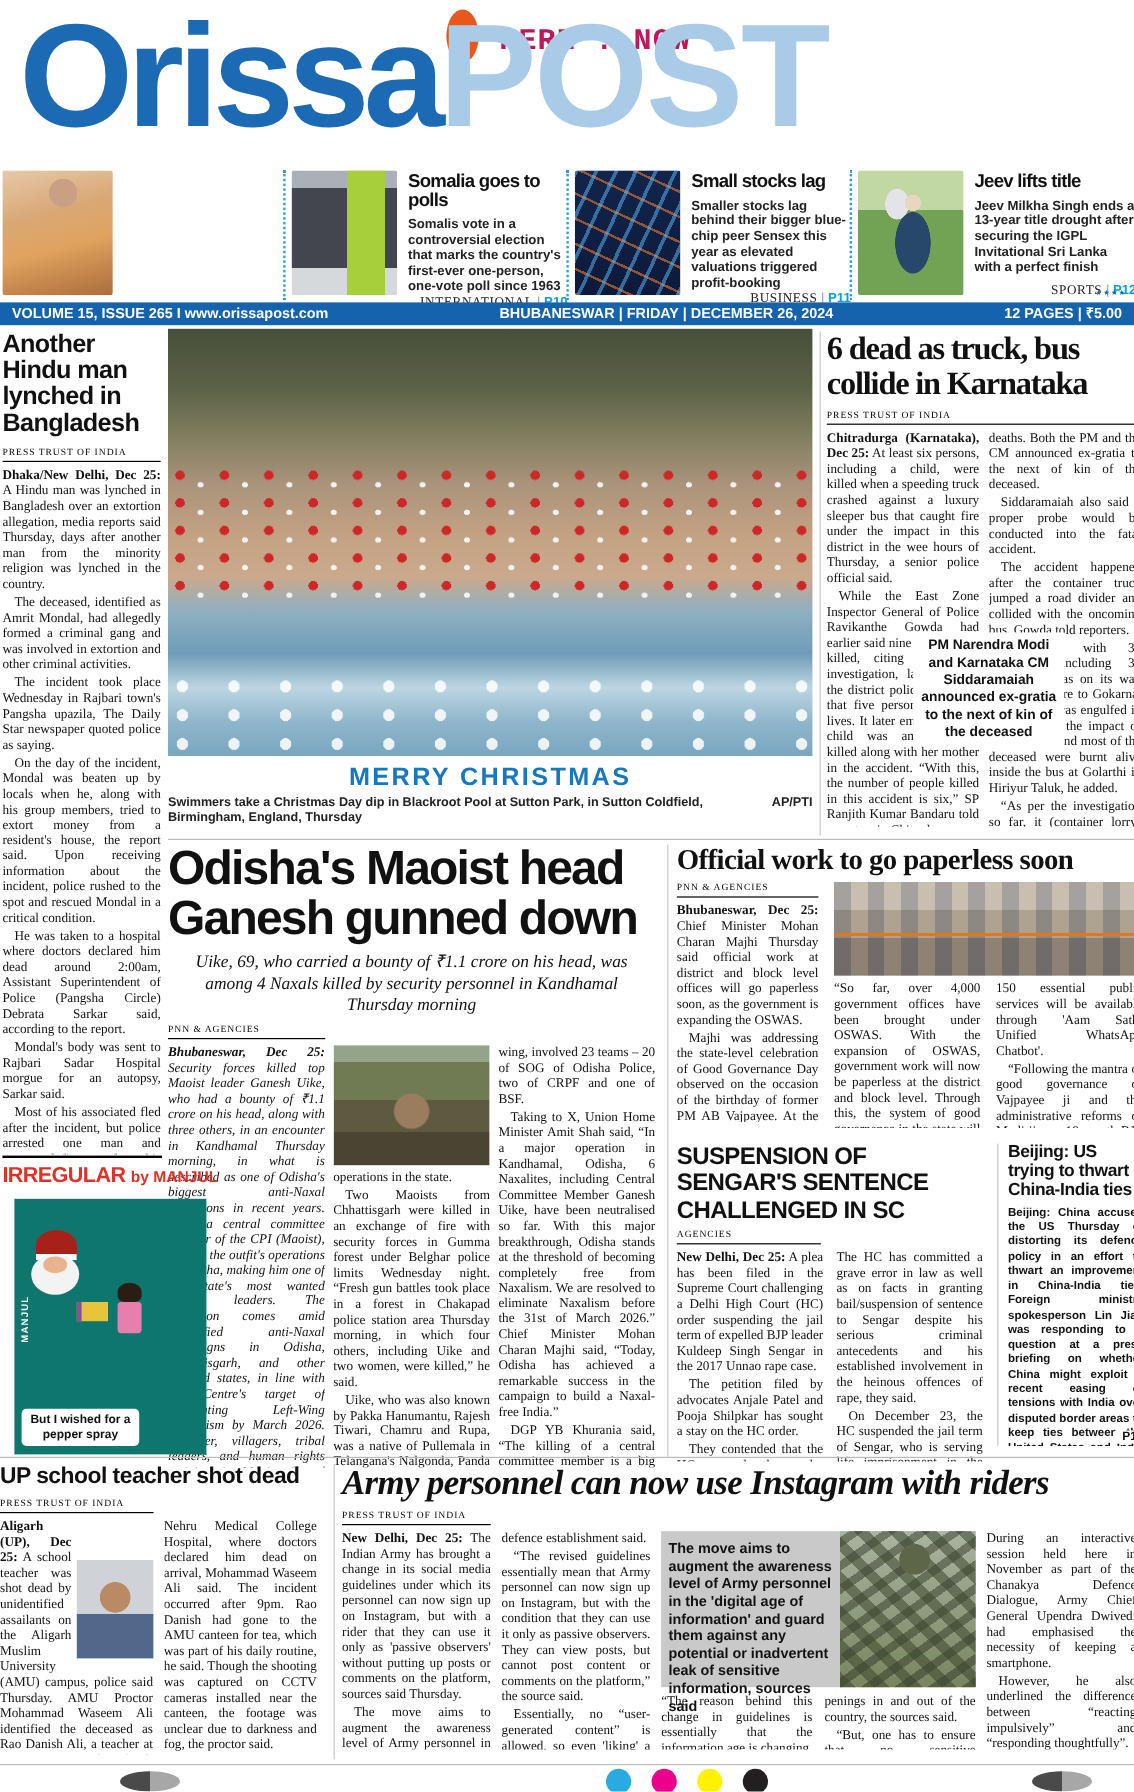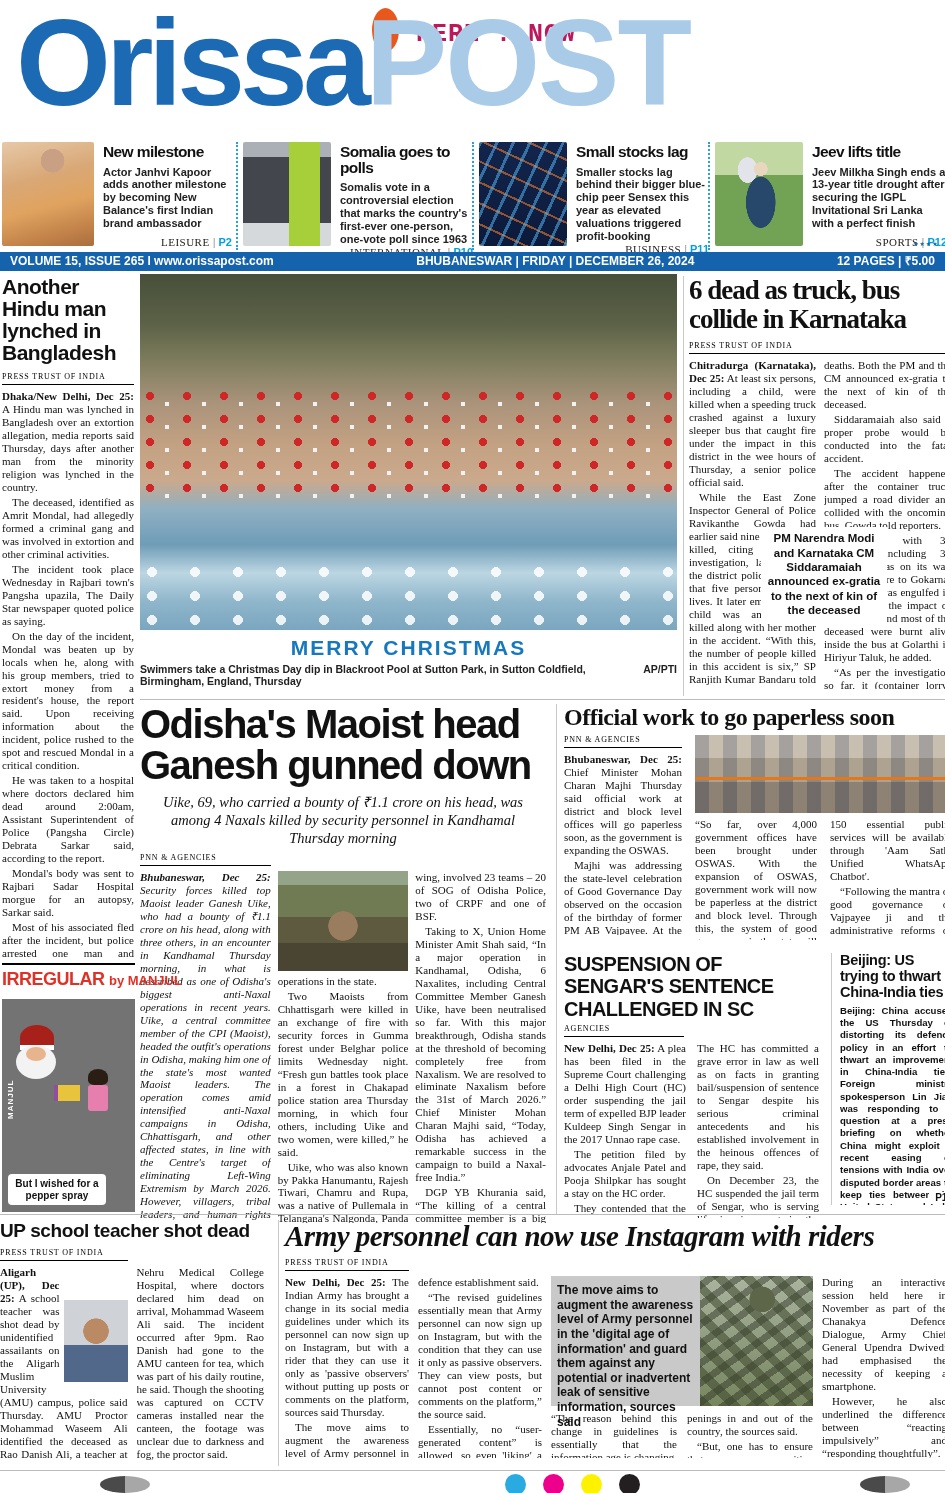--- a/index.html
+++ b/index.html
@@ -111,21 +111,21 @@
      letter-spacing:-0.3px;font-weight:bold;}
   .beijing .bodytext p{font-family:"Liberation Sans",sans-serif;font-size:9.6px;font-weight:600;
      line-height:1.28;text-indent:0;}
   .beijing .pref{position:absolute;right:0;bottom:2px;background:#fff;padding-left:6px;
      font-family:"Liberation Sans",sans-serif;font-weight:bold;font-size:10px;}
   
   .cartoon-rule{left:2px;top:963px;width:133px;height:2px;background:#000;position:absolute;}
   .cartoon-head{position:absolute;left:2px;top:969px;font-family:"Liberation Sans",sans-serif;color:#e03127;}
   .cartoon-head .irr{font-size:18px;font-weight:bold;letter-spacing:-0.5px;}
   .cartoon-head .irrby{font-size:13px;font-weight:bold;}
-  .cartoon-box{position:absolute;left:2px;top:999px;width:133px;height:213px;background:#737373;overflow:hidden;}
+  .cartoon-box{position:absolute;left:12px;top:999px;width:160px;height:213px;background:#0f766e;overflow:hidden;}
   .santa-beard{position:absolute;left:14px;top:46px;width:40px;height:34px;border-radius:50%;background:#f3f3f3;}
   .santa-hat{position:absolute;left:18px;top:26px;width:34px;height:20px;border-radius:50% 50% 0 0;background:#a8201a;border-bottom:5px solid #fff;}
   .santa-face{position:absolute;left:24px;top:48px;width:20px;height:14px;border-radius:50%;background:#e8b48d;}
   .gift{position:absolute;left:52px;top:86px;width:22px;height:16px;background:#e8c33c;border-left:4px solid #8d4f9e;}
   .girl-hair{position:absolute;left:86px;top:70px;width:20px;height:16px;border-radius:50% 50% 30% 30%;background:#2a1d14;}
   .girl-dress{position:absolute;left:86px;top:86px;width:20px;height:26px;background:#e77fae;border-radius:3px;}
   .cartoon-sig{position:absolute;left:4px;top:120px;color:#fff;font-size:8px;font-family:"Liberation Sans",sans-serif;font-weight:bold;letter-spacing:1px;transform:rotate(-90deg);transform-origin:left top;}
   .cartoon-caption{position:absolute;left:6px;bottom:7px;width:88px;background:#fff;border-radius:4px;
      padding:4px 5px;font-family:"Liberation Sans",sans-serif;font-weight:bold;font-size:10px;
      line-height:1.15;text-align:center;}
@@ -166,25 +166,20 @@
 <div class="page">
 
   <header class="abs" style="left:0;top:0;width:945px;height:140px;">
     <span class="mast-dot"></span>
     <span class="mast-tagline">HERE . NOW</span>
     <h1 class="logo"><span class="logo-a">Orissa</span><span class="logo-b">POST</span></h1>
   </header>
 
   <div class="teaser" style="left:2px;width:230px;">
     <div class="tphoto tp1" style="width:92px;"></div>
-    <div class="ttext">
-      <h3 class="thl">New milestone</h3>
-      <p class="tbody">Actor Janhvi Kapoor adds another milestone by becoming New Balance's first Indian brand ambassador</p>
-      <div class="tfoot"><span class="tsec">LEISURE</span><span class="tsep">|</span><span class="tpage">P2</span></div>
-    </div>
   </div>
   <div class="teaser" style="left:236px;width:230px;">
     <div class="tphoto tp2"></div>
     <div class="ttext">
       <h3 class="thl">Somalia goes to polls</h3>
       <p class="tbody">Somalis vote in a controversial election that marks the country's first-ever one-person, one-vote poll since 1963</p>
       <div class="tfoot"><span class="tsec">INTERNATIONAL</span><span class="tsep">|</span><span class="tpage">P10</span></div>
     </div>
   </div>
   <div class="teaser" style="left:472px;width:230px;">

